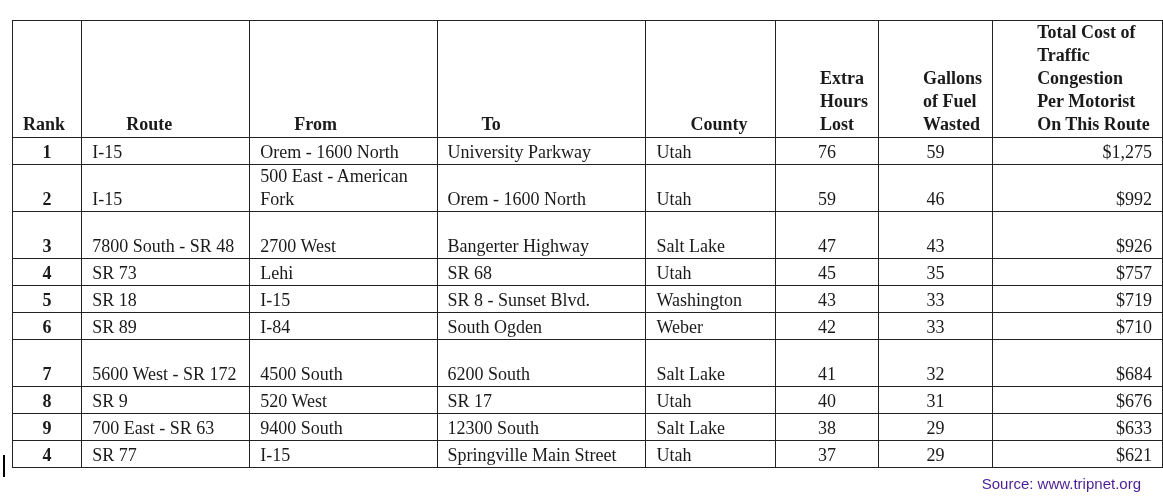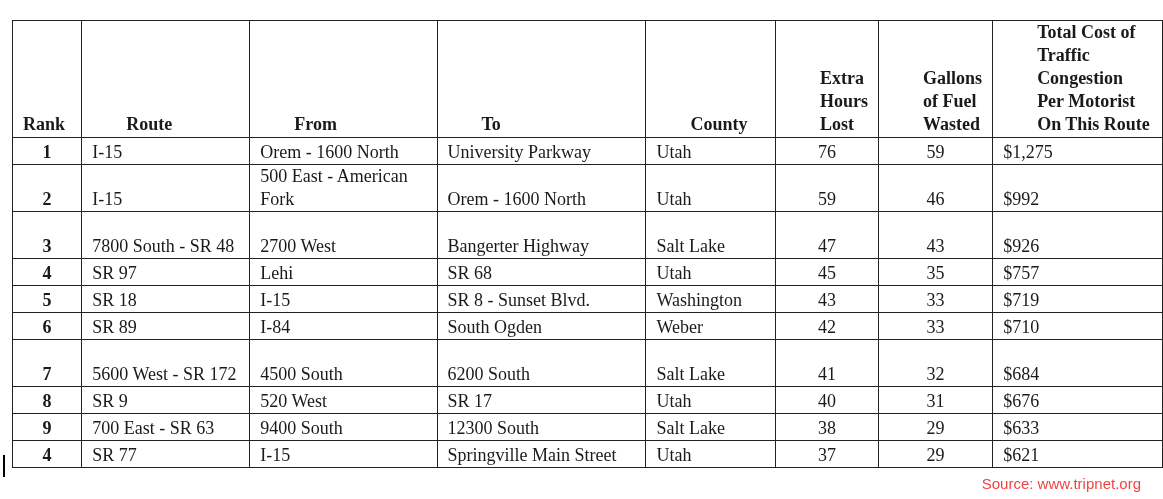--- a/index.html
+++ b/index.html
@@ -34,32 +34,32 @@
       vertical-align: bottom;
       text-align: left;
       padding-bottom: 1px;
       padding-left: 44px;
     }
     table.congestion th.rank-h { padding-left: 10px; padding-right: 6px; }
     table.congestion td { vertical-align: bottom; padding-bottom: 0; }
     td.rank { text-align: center; font-weight: bold; }
     td.num { text-align: center; vertical-align: middle; }
     td.county { vertical-align: middle; }
-    td.cost { vertical-align: top; padding-right: 12px; }
+    td.cost { text-align: right; vertical-align: top; padding-right: 12px; }
     tr.header-row { height: 117px; }
     tr.r1 { height: 27px; }
     tr.r-tall { height: 47px; }
     tr.r-short { height: 27px; }
     .source {
       position: absolute;
       right: 22px;
       top: 475px;
       font-family: "Liberation Sans", "DejaVu Sans", sans-serif;
       font-size: 15px;
-      color: #ef4444;
+      color: #4c1d95;
     }
     .cursor-mark {
       position: absolute;
       left: 3px;
       top: 455px;
       width: 2px;
       height: 22px;
       background: #000;
     }
   </style>
@@ -115,21 +115,21 @@
       <td>7800 South - SR 48</td>
       <td>2700 West</td>
       <td>Bangerter Highway</td>
       <td class="county">Salt Lake</td>
       <td class="num">47</td>
       <td class="num">43</td>
       <td class="cost">$926</td>
     </tr>
     <tr class="r-short">
       <td class="rank">4</td>
-      <td>SR 97</td>
+      <td>SR 73</td>
       <td>Lehi</td>
       <td>SR 68</td>
       <td class="county">Utah</td>
       <td class="num">45</td>
       <td class="num">35</td>
       <td class="cost">$757</td>
     </tr>
     <tr class="r-short">
       <td class="rank">5</td>
       <td>SR 18</td>

